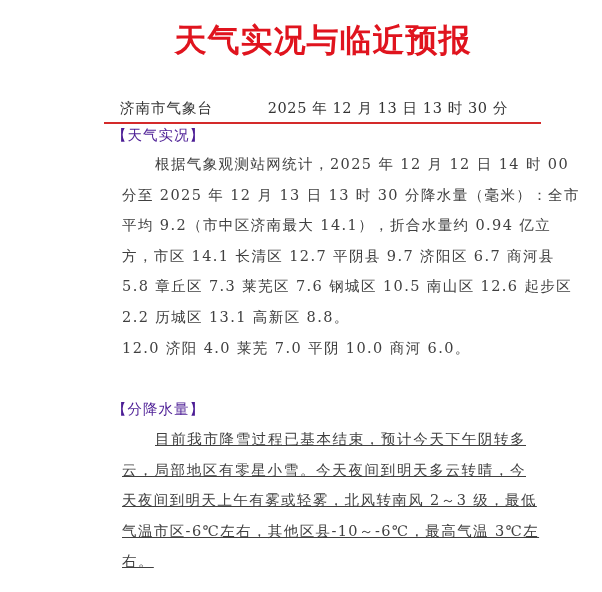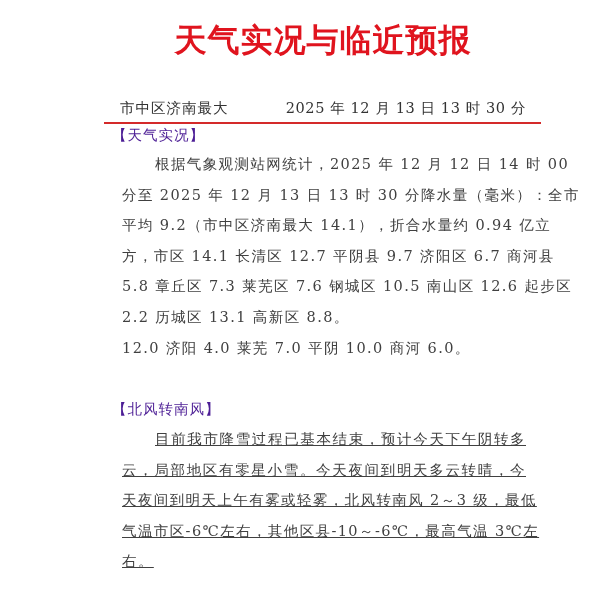--- a/index.html
+++ b/index.html
@@ -4,58 +4,58 @@
 <style>
   html, body { margin: 0; padding: 0; background: #ffffff; }
   body { width: 602px; height: 592px; position: relative; overflow: hidden;
          font-family: "DejaVu Serif", "Liberation Serif", serif; color: #222; }
   .title { position: absolute; left: 0; width: 646px; top: 20px; text-align: center;
            font-size: 32px; font-weight: bold; color: #e0141e; letter-spacing: 1px;
            font-family: "DejaVu Serif", serif; line-height: 40px; }
   .header-row { position: absolute; left: 120px; top: 98px; width: 406px; height: 20px;
                 font-size: 14.5px; line-height: 20px; color: #333; }
   .header-org { position: absolute; left: 0; top: 0; letter-spacing: 1px; }
-  .header-date { position: absolute; right: 0; top: 0; letter-spacing: 0.6px; margin-left: 28px; }
+  .header-date { position: absolute; right: 18px; top: 0; letter-spacing: 0.6px; margin-left: 28px; }
   .rule { position: absolute; left: 104px; top: 122px; width: 437px; height: 2px; background: #d42a2a; }
   .section-head { position: absolute; left: 112px; font-size: 14.5px; line-height: 20px;
                   color: #4c1d95; letter-spacing: 1px; }
   .para { position: absolute; left: 122px; width: 404px; font-size: 14.5px; line-height: 30.6px;
           color: #404040; text-align: justify; letter-spacing: 1.4px; }
   .para .line { display: block; white-space: nowrap; text-align-last: justify; text-align: justify; }
   .para .line.first { padding-left: 33px; }
   .para .line.last { text-align-last: left; }
 </style>
 </head>
 <body>
 
 <div class="title">天气实况与临近预报</div>
 
 <div class="header-row">
-  <span class="header-org">市中区济南最大</span>
+  <span class="header-org">济南市气象台</span>
   <span class="header-date">2025 年 12 月 13 日 13 时 30 分</span>
 </div>
 
 <div class="rule"></div>
 
 <div class="section-head" style="top:125px;">【天气实况】</div>
 
 <div class="para" style="top:149px;">
   <span class="line first">根据气象观测站网统计，2025 年 12 月 12 日 14 时 00</span>
   <span class="line">分至 2025 年 12 月 13 日 13 时 30 分降水量（毫米）：全市</span>
   <span class="line">平均 9.2（市中区济南最大 14.1），折合水量约 0.94 亿立</span>
   <span class="line">方，市区 14.1 长清区 12.7 平阴县 9.7 济阳区 6.7 商河县</span>
   <span class="line">5.8 章丘区 7.3 莱芜区 7.6 钢城区 10.5 南山区 12.6 起步区</span>
   <span class="line last">2.2 历城区 13.1 高新区 8.8。</span>
 </div>
 
 <div class="para" style="top:333px;">
   <span class="line last">12.0 济阳 4.0 莱芜 7.0 平阴 10.0 商河 6.0。</span>
 </div>
 
-<div class="section-head" style="top:399px;">【北风转南风】</div>
+<div class="section-head" style="top:399px;">【分降水量】</div>
 
 <div class="para" style="top:424px;text-decoration:underline;">
   <span class="line first">目前我市降雪过程已基本结束，预计今天下午阴转多</span>
   <span class="line">云，局部地区有零星小雪。今天夜间到明天多云转晴，今</span>
   <span class="line">天夜间到明天上午有雾或轻雾，北风转南风 2～3 级，最低</span>
   <span class="line">气温市区-6℃左右，其他区县-10～-6℃，最高气温 3℃左</span>
   <span class="line last">右。</span>
 </div>
 
 </body></html>

